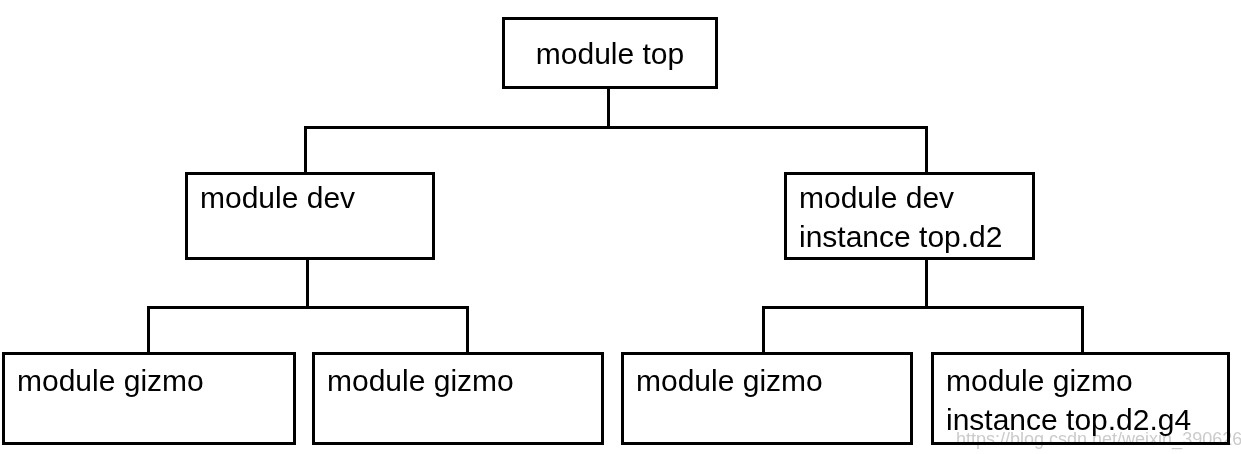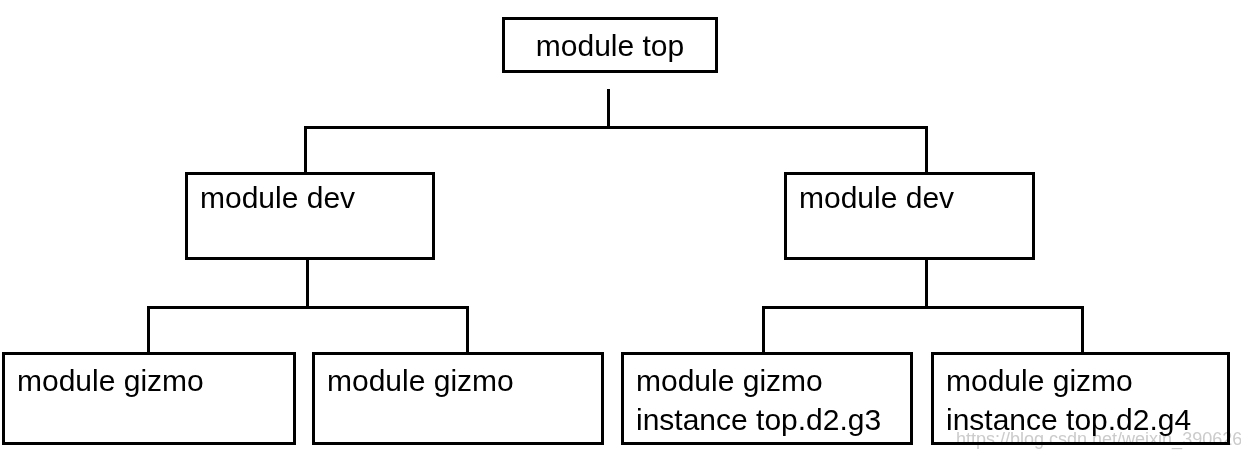--- a/index.html
+++ b/index.html
@@ -73,54 +73,54 @@
   <div class="edge" style="left:147px; top:306px; width:3px; height:46px;"></div>
   <div class="edge" style="left:466px; top:306px; width:3px; height:46px;"></div>
 
   <div class="edge" style="left:925px; top:258px; width:3px; height:50px;"></div>
   <div class="edge" style="left:762px; top:306px; width:322px; height:3px;"></div>
   <div class="edge" style="left:762px; top:306px; width:3px; height:46px;"></div>
   <div class="edge" style="left:1081px; top:306px; width:3px; height:46px;"></div>
 
   <div class="watermark">https://blog.csdn.net/weixin_39062684</div>
 
-  <div class="node single" style="left:502px; top:17px; width:216px; height:56px;">
+  <div class="node single" style="left:502px; top:17px; width:216px; height:72px;">
     <div class="lines">
       <span class="node-line">module top</span>
     </div>
   </div>
 
   <div class="node" style="left:185px; top:172px; width:250px; height:88px;">
     <div class="lines">
       <span class="node-line">module dev</span>
     </div>
   </div>
 
   <div class="node" style="left:784px; top:172px; width:251px; height:88px;">
     <div class="lines">
       <span class="node-line">module dev</span>
+      <span class="node-line">instance top.d2</span>
     </div>
   </div>
 
   <div class="node" style="left:2px; top:352px; width:294px; height:93px;">
     <div class="lines" style="padding-top:6px;">
       <span class="node-line">module gizmo</span>
     </div>
   </div>
 
   <div class="node" style="left:312px; top:352px; width:292px; height:93px;">
     <div class="lines" style="padding-top:6px;">
       <span class="node-line">module gizmo</span>
     </div>
   </div>
 
   <div class="node" style="left:621px; top:352px; width:292px; height:93px;">
     <div class="lines" style="padding-top:6px;">
       <span class="node-line">module gizmo</span>
-      <span class="node-line">instance top.d2.g3</span>
     </div>
   </div>
 
   <div class="node" style="left:931px; top:352px; width:299px; height:93px;">
     <div class="lines" style="padding-top:6px;">
       <span class="node-line">module gizmo</span>
       <span class="node-line">instance top.d2.g4</span>
     </div>
   </div>
 

